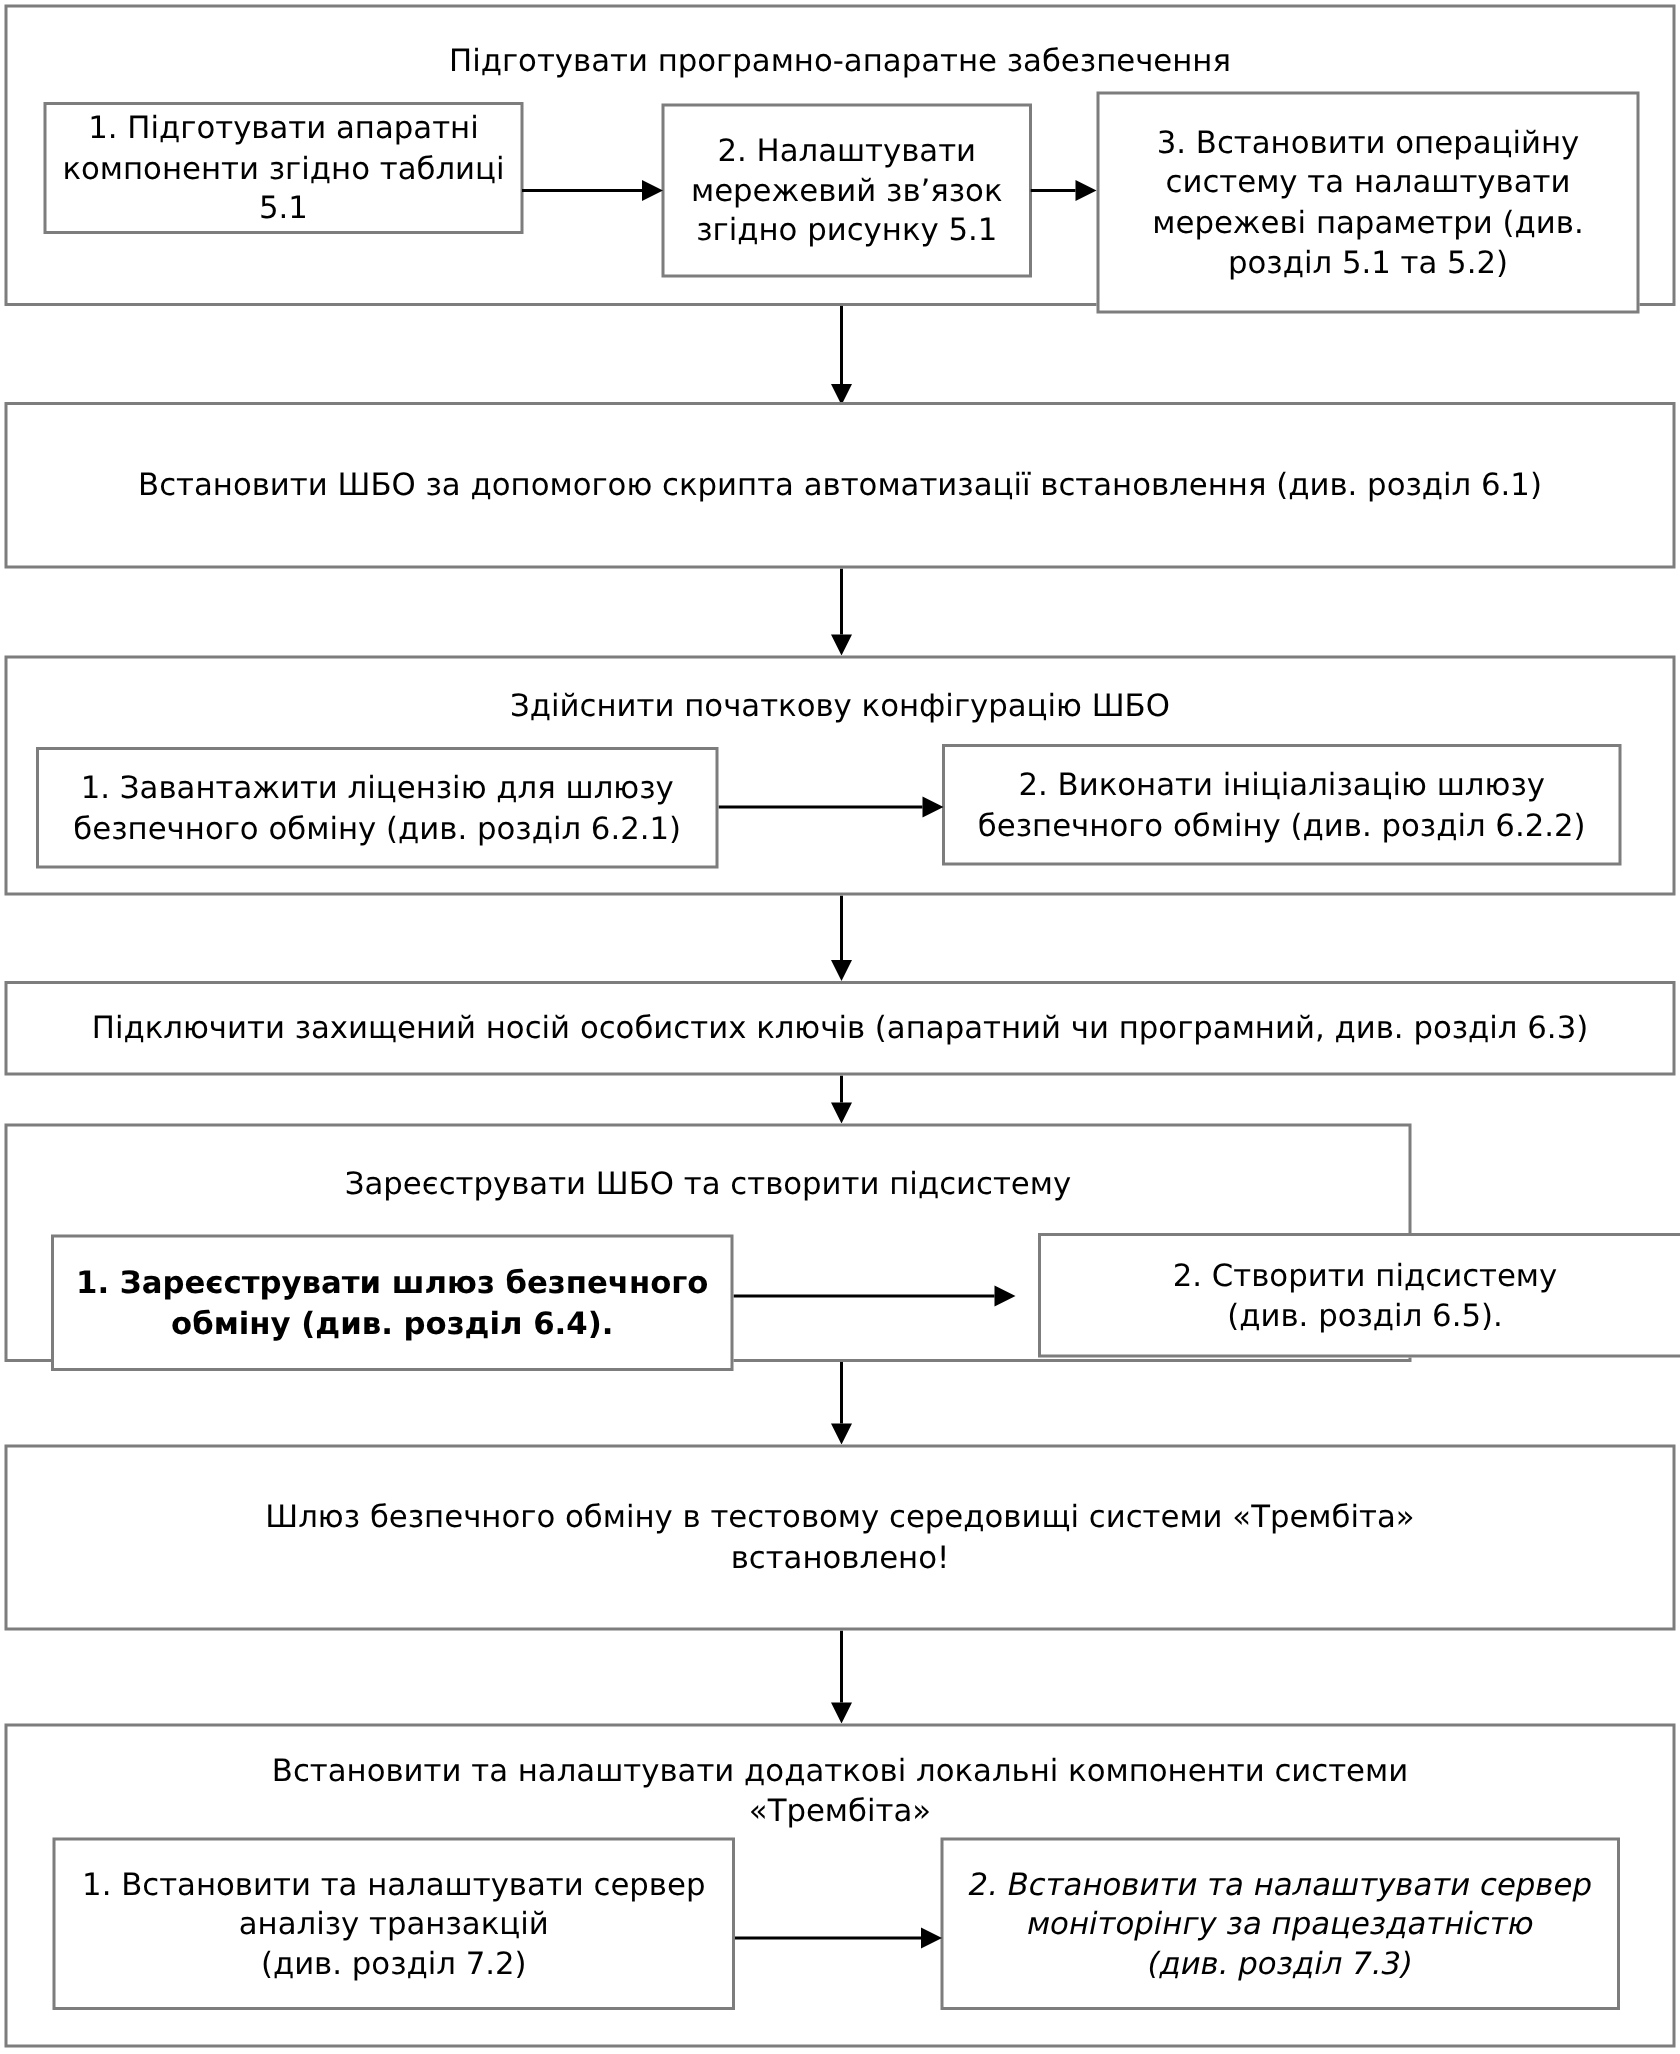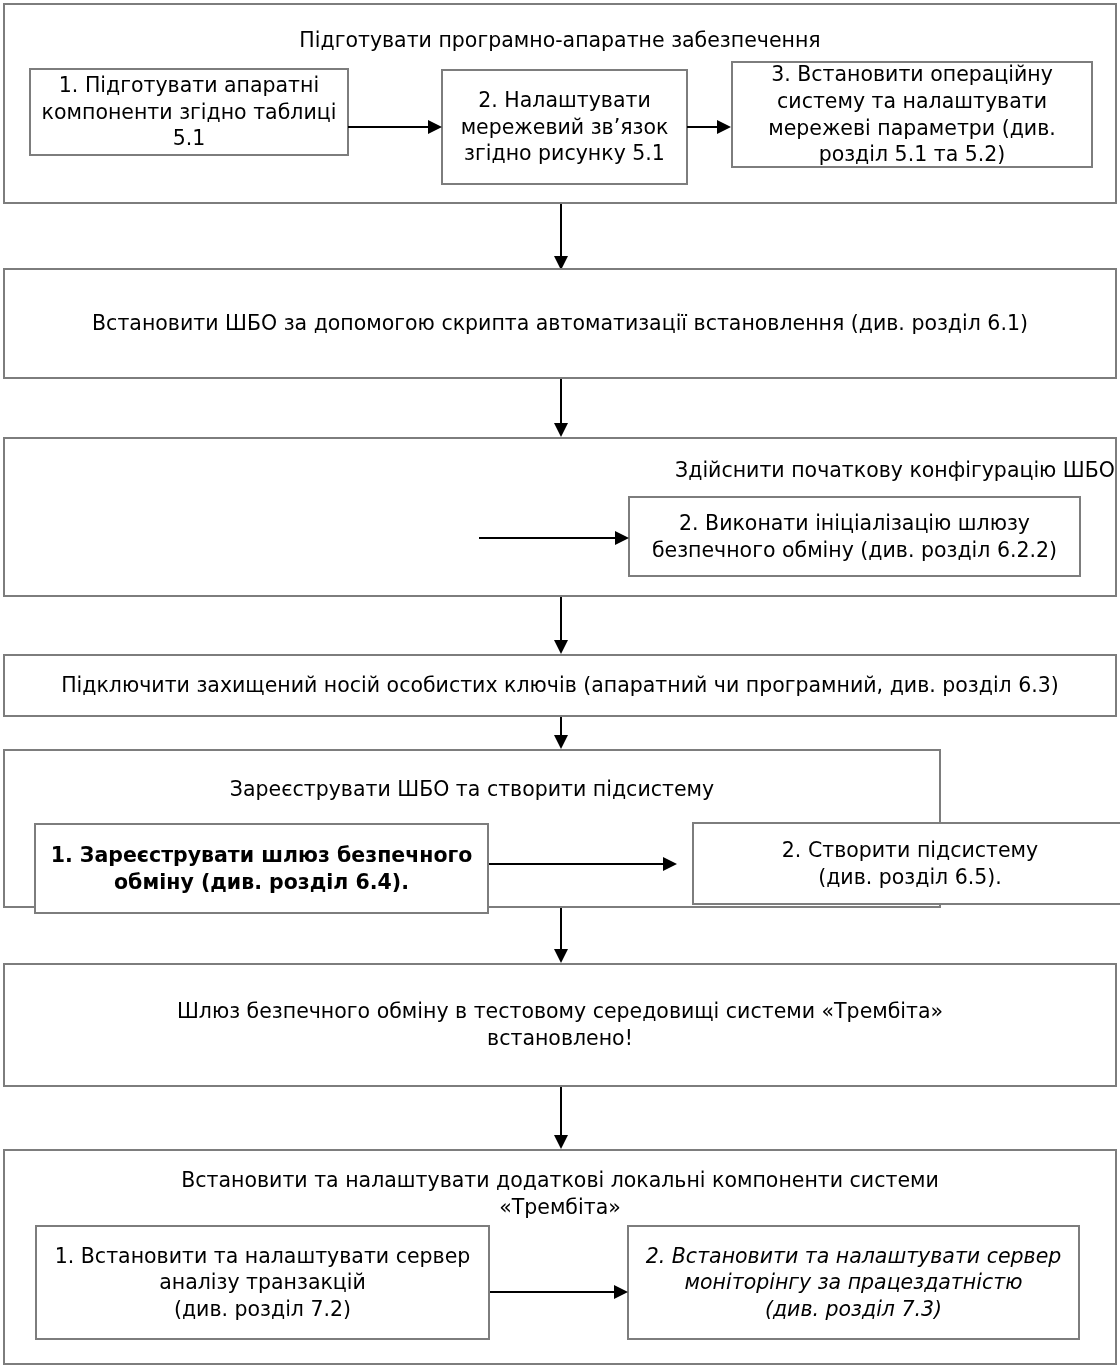--- a/index.html
+++ b/index.html
@@ -80,21 +80,21 @@
 
   <div class="group" style="left:3px; top:3px; width:1114px; height:201px;">
     <div class="group-title" style="top:22px;">Підготувати програмно-апаратне забезпечення</div>
   </div>
   <div class="node" style="left:29px; top:68px; width:320px; height:88px;">1. Підготувати апаратні
 компоненти згідно таблиці
 5.1</div>
   <div class="node" style="left:441px; top:69px; width:247px; height:116px;">2. Налаштувати
 мережевий зв’язок
 згідно рисунку 5.1</div>
-  <div class="node" style="left:731px; top:61px; width:362px; height:107px;">3. Встановити операційну
+  <div class="node" style="left:731px; top:61px; width:362px; height:148px;">3. Встановити операційну
 систему та налаштувати
 мережеві параметри (див.
 розділ 5.1 та 5.2)</div>
 
   <svg class="conn" style="left:348px; top:115px; width:96px; height:24px;" viewBox="0 0 96 24">
     <line x1="0" y1="12" x2="80" y2="12" stroke-width="2"></line>
     <polygon points="80,5 94,12 80,19"></polygon>
   </svg>
   <svg class="conn" style="left:687px; top:115px; width:48px; height:24px;" viewBox="0 0 48 24">
     <line x1="0" y1="12" x2="30" y2="12" stroke-width="2"></line>
@@ -107,22 +107,24 @@
   </svg>
 
   <div class="solo" style="left:3px; top:268px; width:1114px; height:111px;">Встановити ШБО за допомогою скрипта автоматизації встановлення (див. розділ 6.1)</div>
 
   <svg class="conn" style="left:548px; top:379px; width:26px; height:58px;" viewBox="0 0 26 58">
     <line x1="13" y1="0" x2="13" y2="44" stroke-width="2"></line>
     <polygon points="6,44 20,44 13,58"></polygon>
   </svg>
 
   <div class="group" style="left:3px; top:437px; width:1114px; height:160px;">
-    <div class="group-title" style="top:18px;text-align:right;">Здійснити початкову конфігурацію ШБО</div>
+    <div class="group-title" style="top:18px;">Здійснити початкову конфігурацію ШБО</div>
   </div>
+  <div class="node" style="left:24px; top:498px; width:455px; height:81px;">1. Завантажити ліцензію для шлюзу
+безпечного обміну (див. розділ 6.2.1)</div>
   <div class="node" style="left:628px; top:496px; width:453px; height:81px;">2. Виконати ініціалізацію шлюзу
 безпечного обміну (див. розділ 6.2.2)</div>
 
   <svg class="conn" style="left:479px; top:526px; width:152px; height:24px;" viewBox="0 0 152 24">
     <line x1="0" y1="12" x2="136" y2="12" stroke-width="2"></line>
     <polygon points="136,5 150,12 136,19"></polygon>
   </svg>
 
   <svg class="conn" style="left:548px; top:597px; width:26px; height:57px;" viewBox="0 0 26 57">
     <line x1="13" y1="0" x2="13" y2="43" stroke-width="2"></line>

